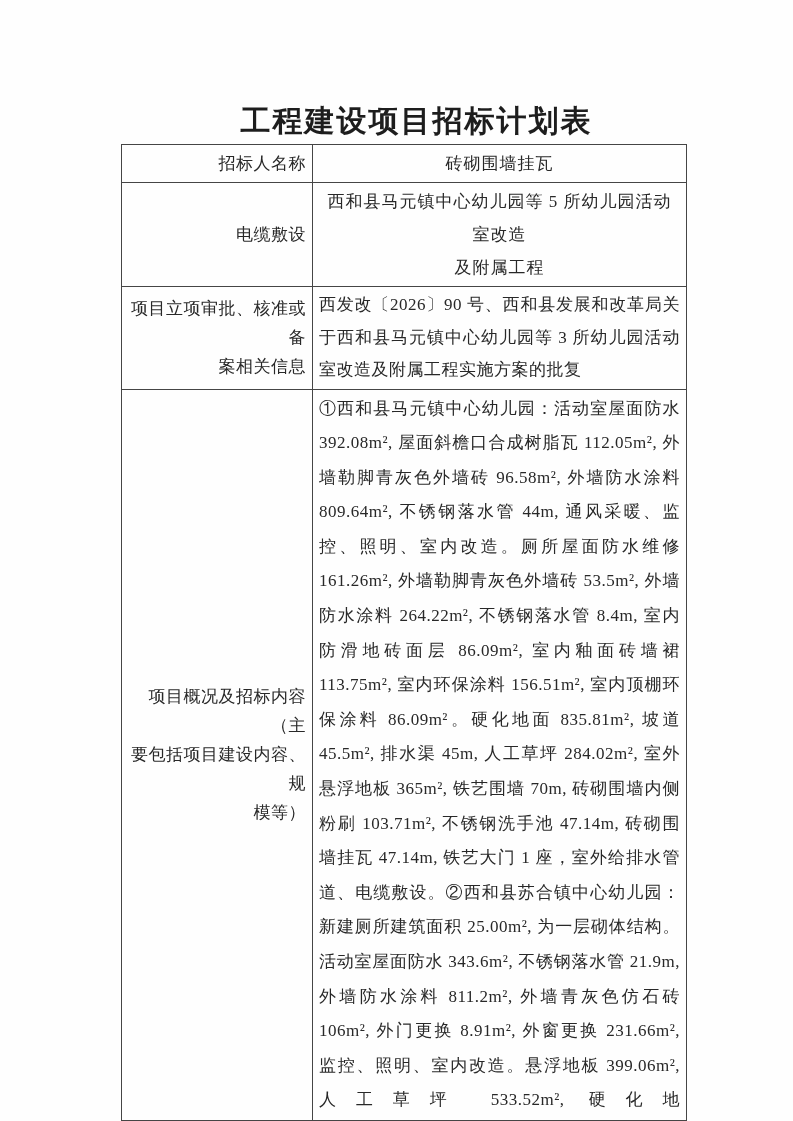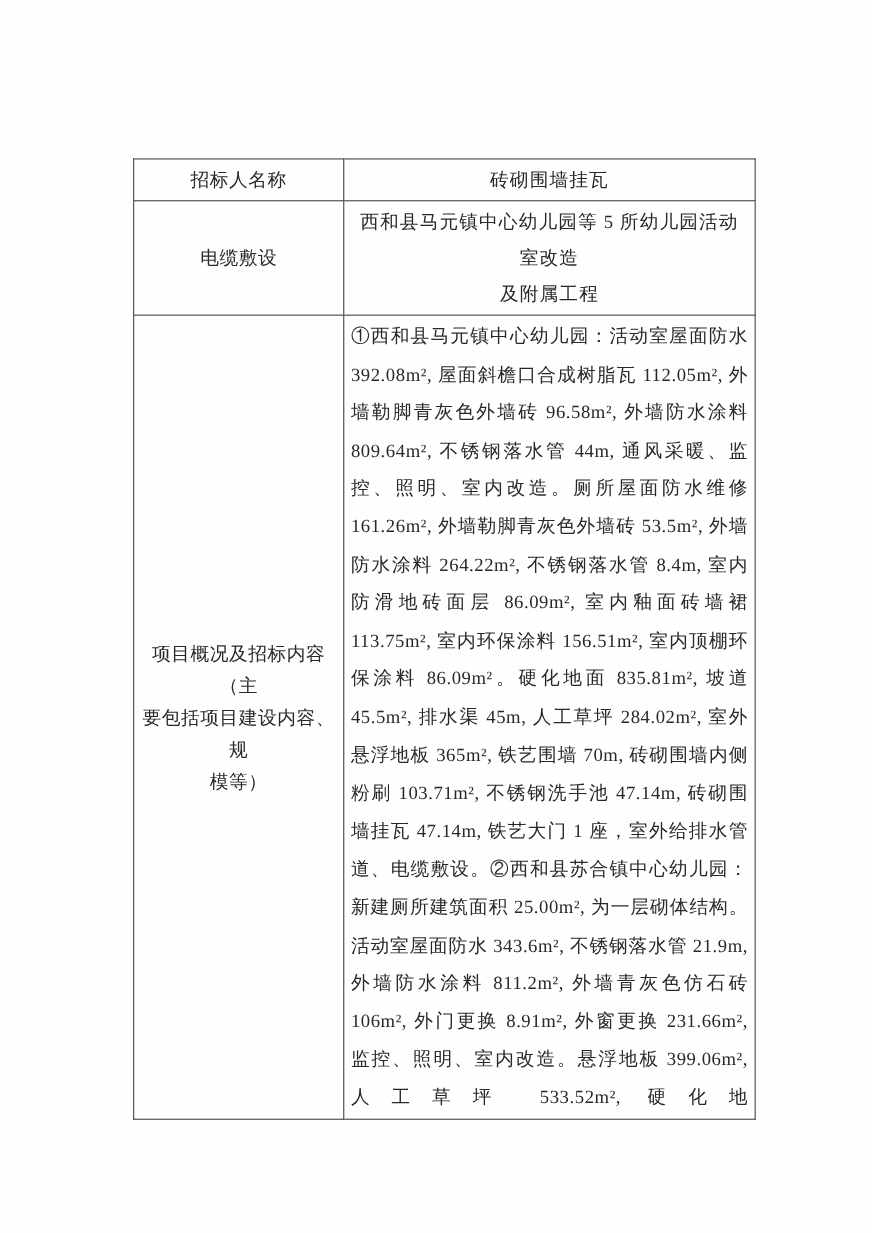--- a/index.html
+++ b/index.html
@@ -41,21 +41,21 @@
     border: 1.4px solid #454545;
     font-size: 17px;
     color: #282828;
     padding: 2px 6px;
   }
 
   col.c-label { width: 191px; }
   col.c-value { width: 374px; }
 
   td.lbl {
-    text-align: center;
+    text-align: right;
     vertical-align: middle;
     white-space: pre-line;
     line-height: 29px;
     letter-spacing: 0.5px;
     font-family: Liberation Serif, serif;
   }
 
   td.val-c {
     text-align: center;
     vertical-align: middle;
@@ -87,39 +87,45 @@
   tr.r2 { height: 69px; }
   tr.r3 { height: 38px; }
   tr.r4 { height: 97px; }
   tr.r5 { height: 625px; }
 </style>
 </head>
 <body>
 
 <div class="page">
 
+  <div class="doc-title">工程建设项目招标计划表</div>
 
   <table class="plan">
     <colgroup>
       <col class="c-label">
       <col class="c-value">
     </colgroup>
     <tbody>
       <tr class="r1">
         <td class="lbl">招标人名称</td>
         <td class="val-c">砖砌围墙挂瓦</td>
       </tr>
 
       <tr class="r2">
         <td class="lbl">电缆敷设</td>
         <td class="val-c">西和县马元镇中心幼儿园等 5 所幼儿园活动室改造
 及附属工程</td>
       </tr>
 
 
+      <tr class="r4">
+        <td class="lbl">项目立项审批、核准或备
+案相关信息</td>
+        <td class="val-j">西发改〔2026〕90 号、西和县发展和改革局关于西和县马元镇中心幼儿园等 3 所幼儿园活动室改造及附属工程实施方案的批复</td>
+      </tr>
 
       <tr class="r5">
         <td class="lbl">项目概况及招标内容（主
 要包括项目建设内容、规
 模等）</td>
         <td class="val-long">①西和县马元镇中心幼儿园：活动室屋面防水 392.08m², 屋面斜檐口合成树脂瓦 112.05m², 外墙勒脚青灰色外墙砖 96.58m², 外墙防水涂料 809.64m², 不锈钢落水管 44m, 通风采暖、监控、照明、室内改造。厕所屋面防水维修 161.26m², 外墙勒脚青灰色外墙砖 53.5m², 外墙防水涂料 264.22m², 不锈钢落水管 8.4m, 室内防滑地砖面层 86.09m², 室内釉面砖墙裙 113.75m², 室内环保涂料 156.51m², 室内顶棚环保涂料 86.09m²。硬化地面 835.81m², 坡道 45.5m², 排水渠 45m, 人工草坪 284.02m², 室外悬浮地板 365m², 铁艺围墙 70m, 砖砌围墙内侧粉刷 103.71m², 不锈钢洗手池 47.14m, 砖砌围墙挂瓦 47.14m, 铁艺大门 1 座，室外给排水管道、电缆敷设。②西和县苏合镇中心幼儿园：新建厕所建筑面积 25.00m², 为一层砌体结构。活动室屋面防水 343.6m², 不锈钢落水管 21.9m, 外墙防水涂料 811.2m², 外墙青灰色仿石砖 106m², 外门更换 8.91m², 外窗更换 231.66m², 监控、照明、室内改造。悬浮地板 399.06m², 人工草坪 533.52m², 硬化地</td>
       </tr>
     </tbody>
   </table>
 

